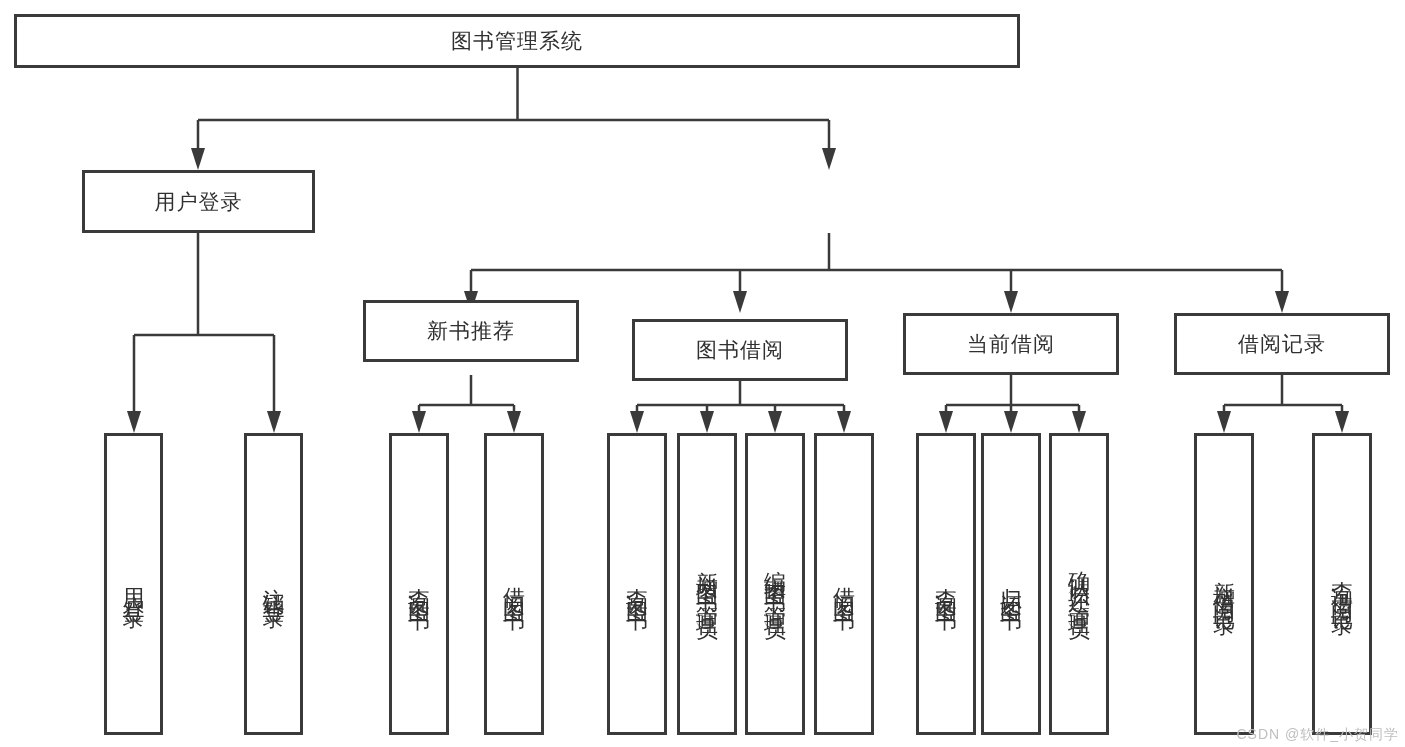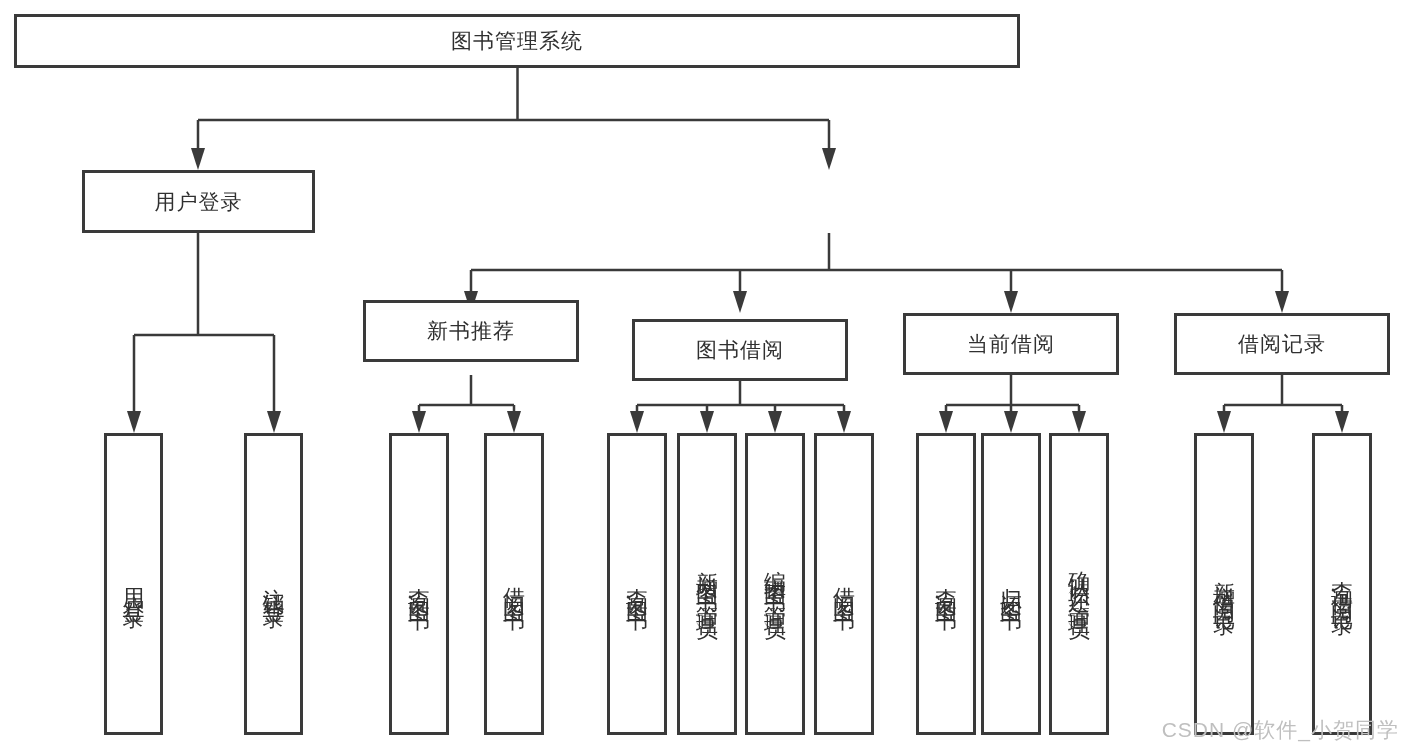--- a/index.html
+++ b/index.html
@@ -34,21 +34,21 @@
   }
   .box.v span{
     writing-mode:vertical-rl;
     font-size:22px;
     letter-spacing:7px;
     line-height:1;
   }
   .watermark{
     position:absolute;
     right:6px;bottom:3px;
-    font-size:21px;
+    font-size:14px;
     color:#bfbfbf;
     letter-spacing:1px;
     white-space:nowrap;
   }
 </style>
 </head>
 <body>
 
 <div class="stage">
 

